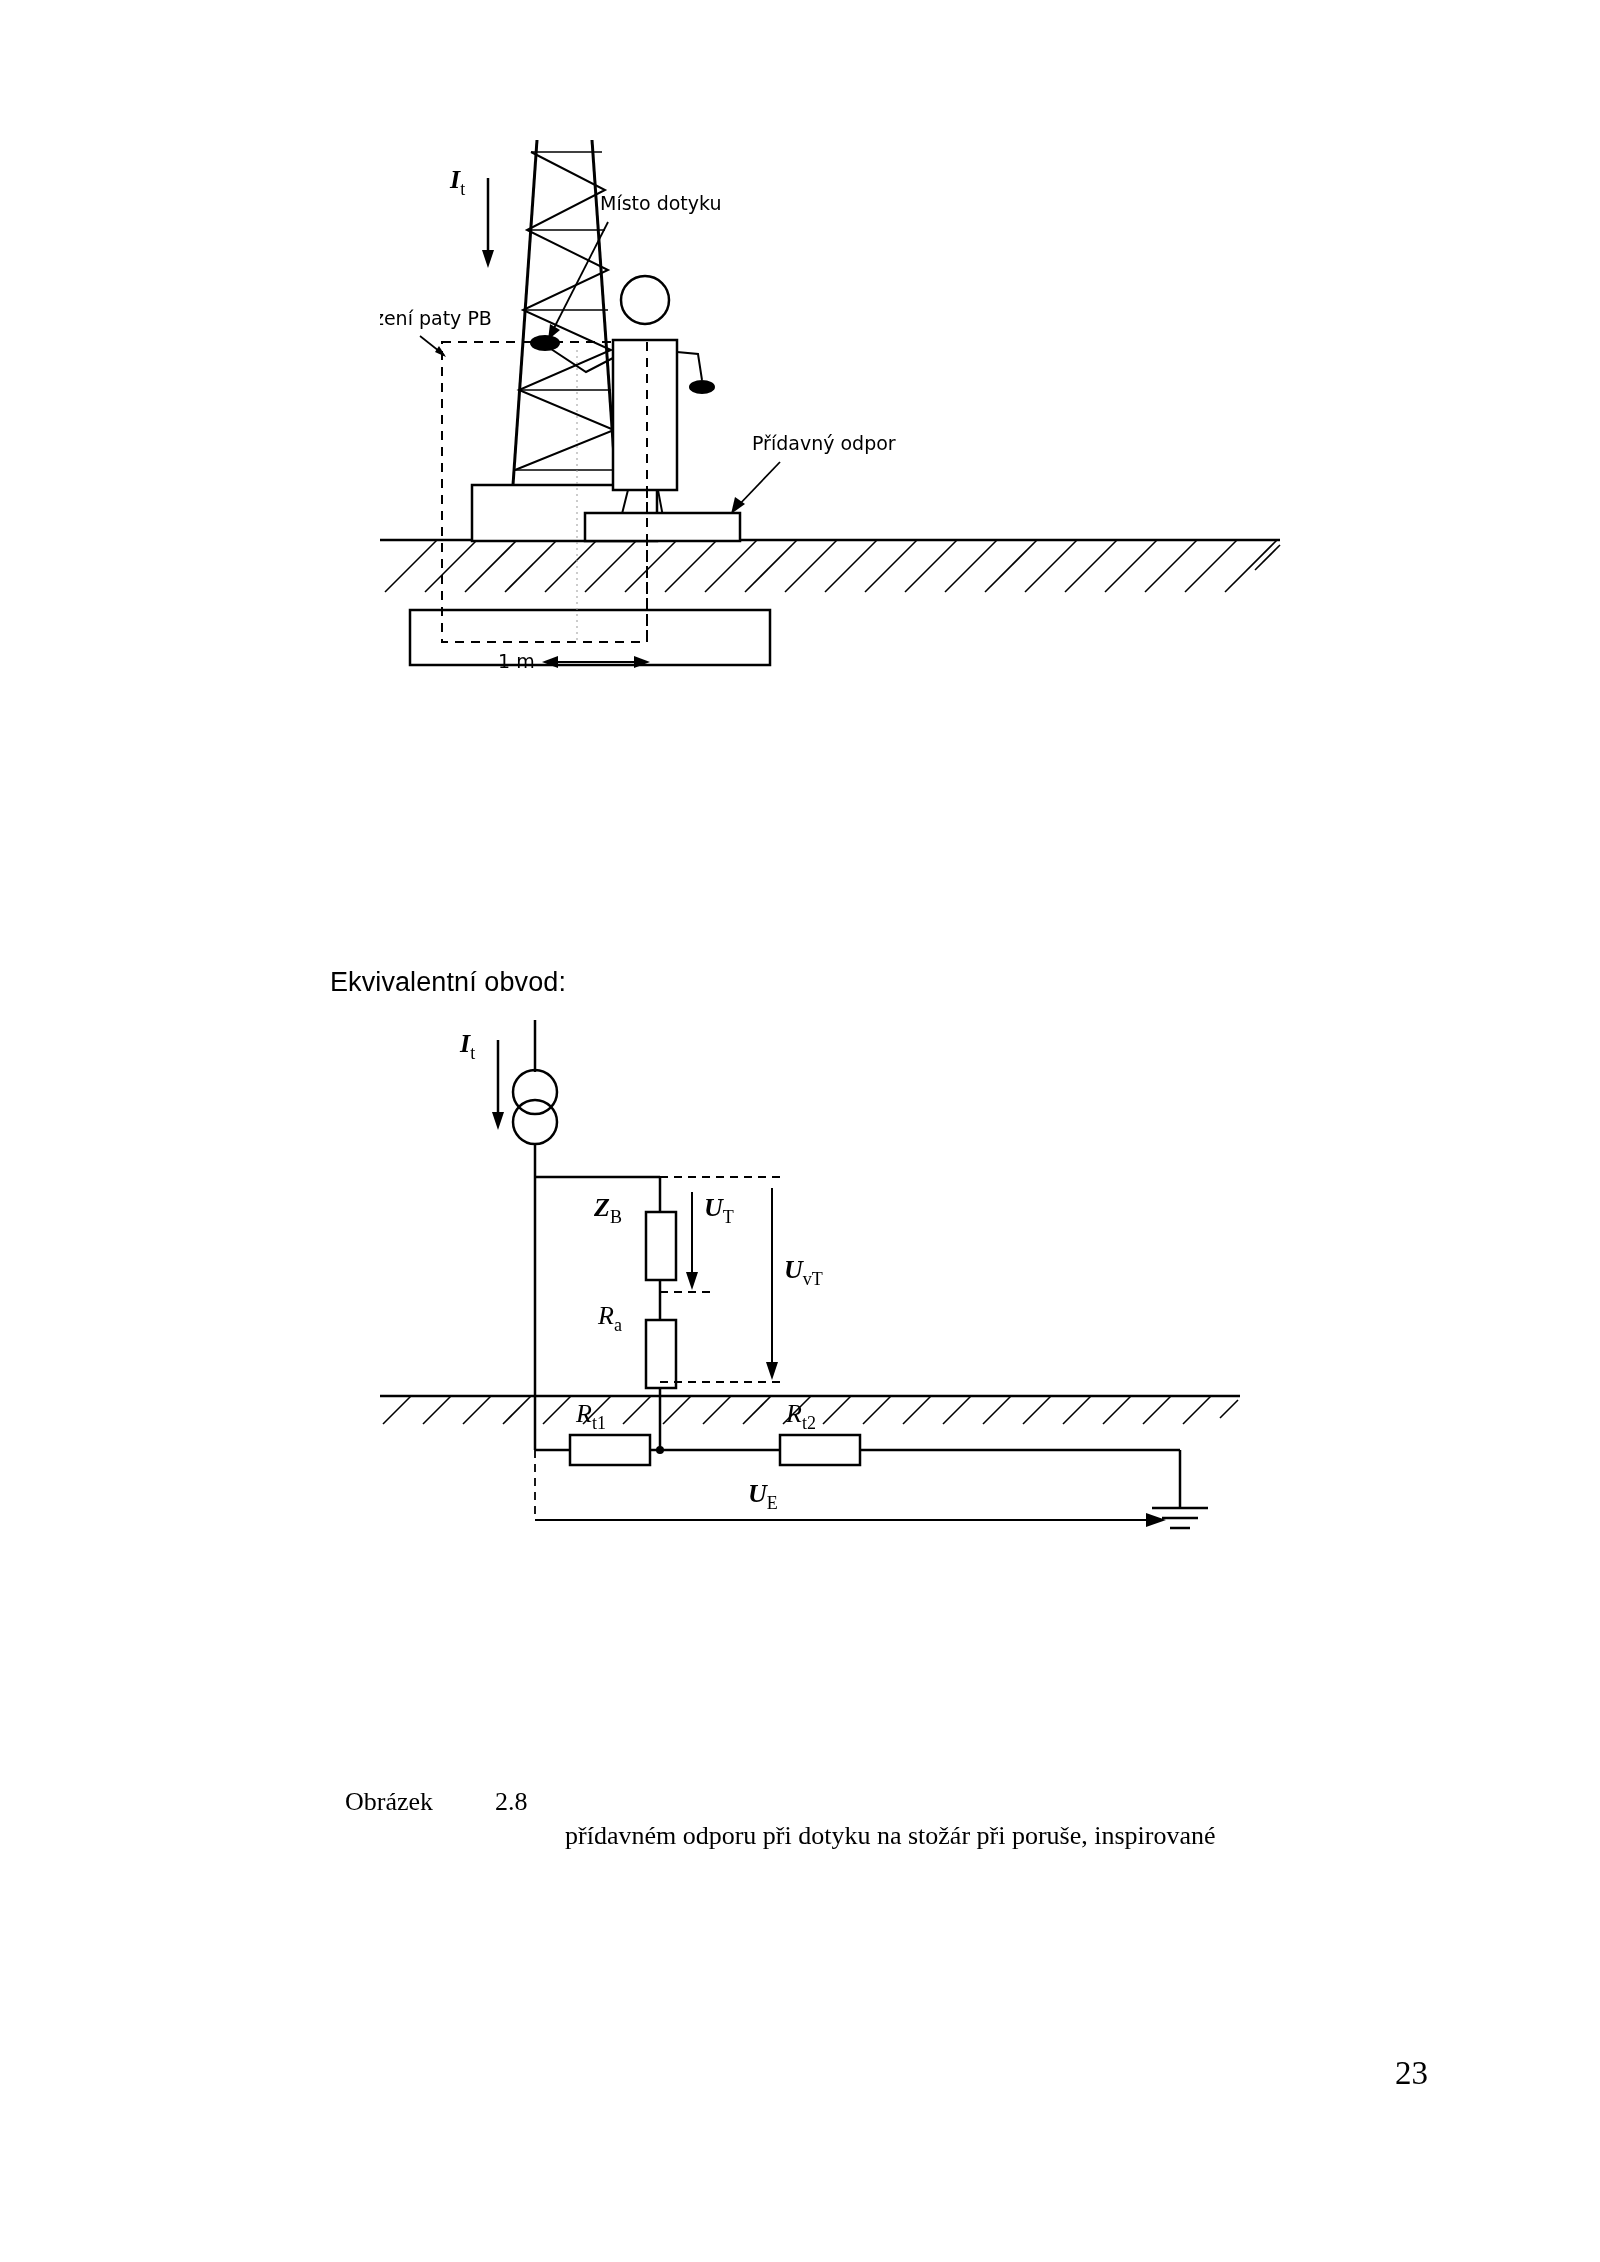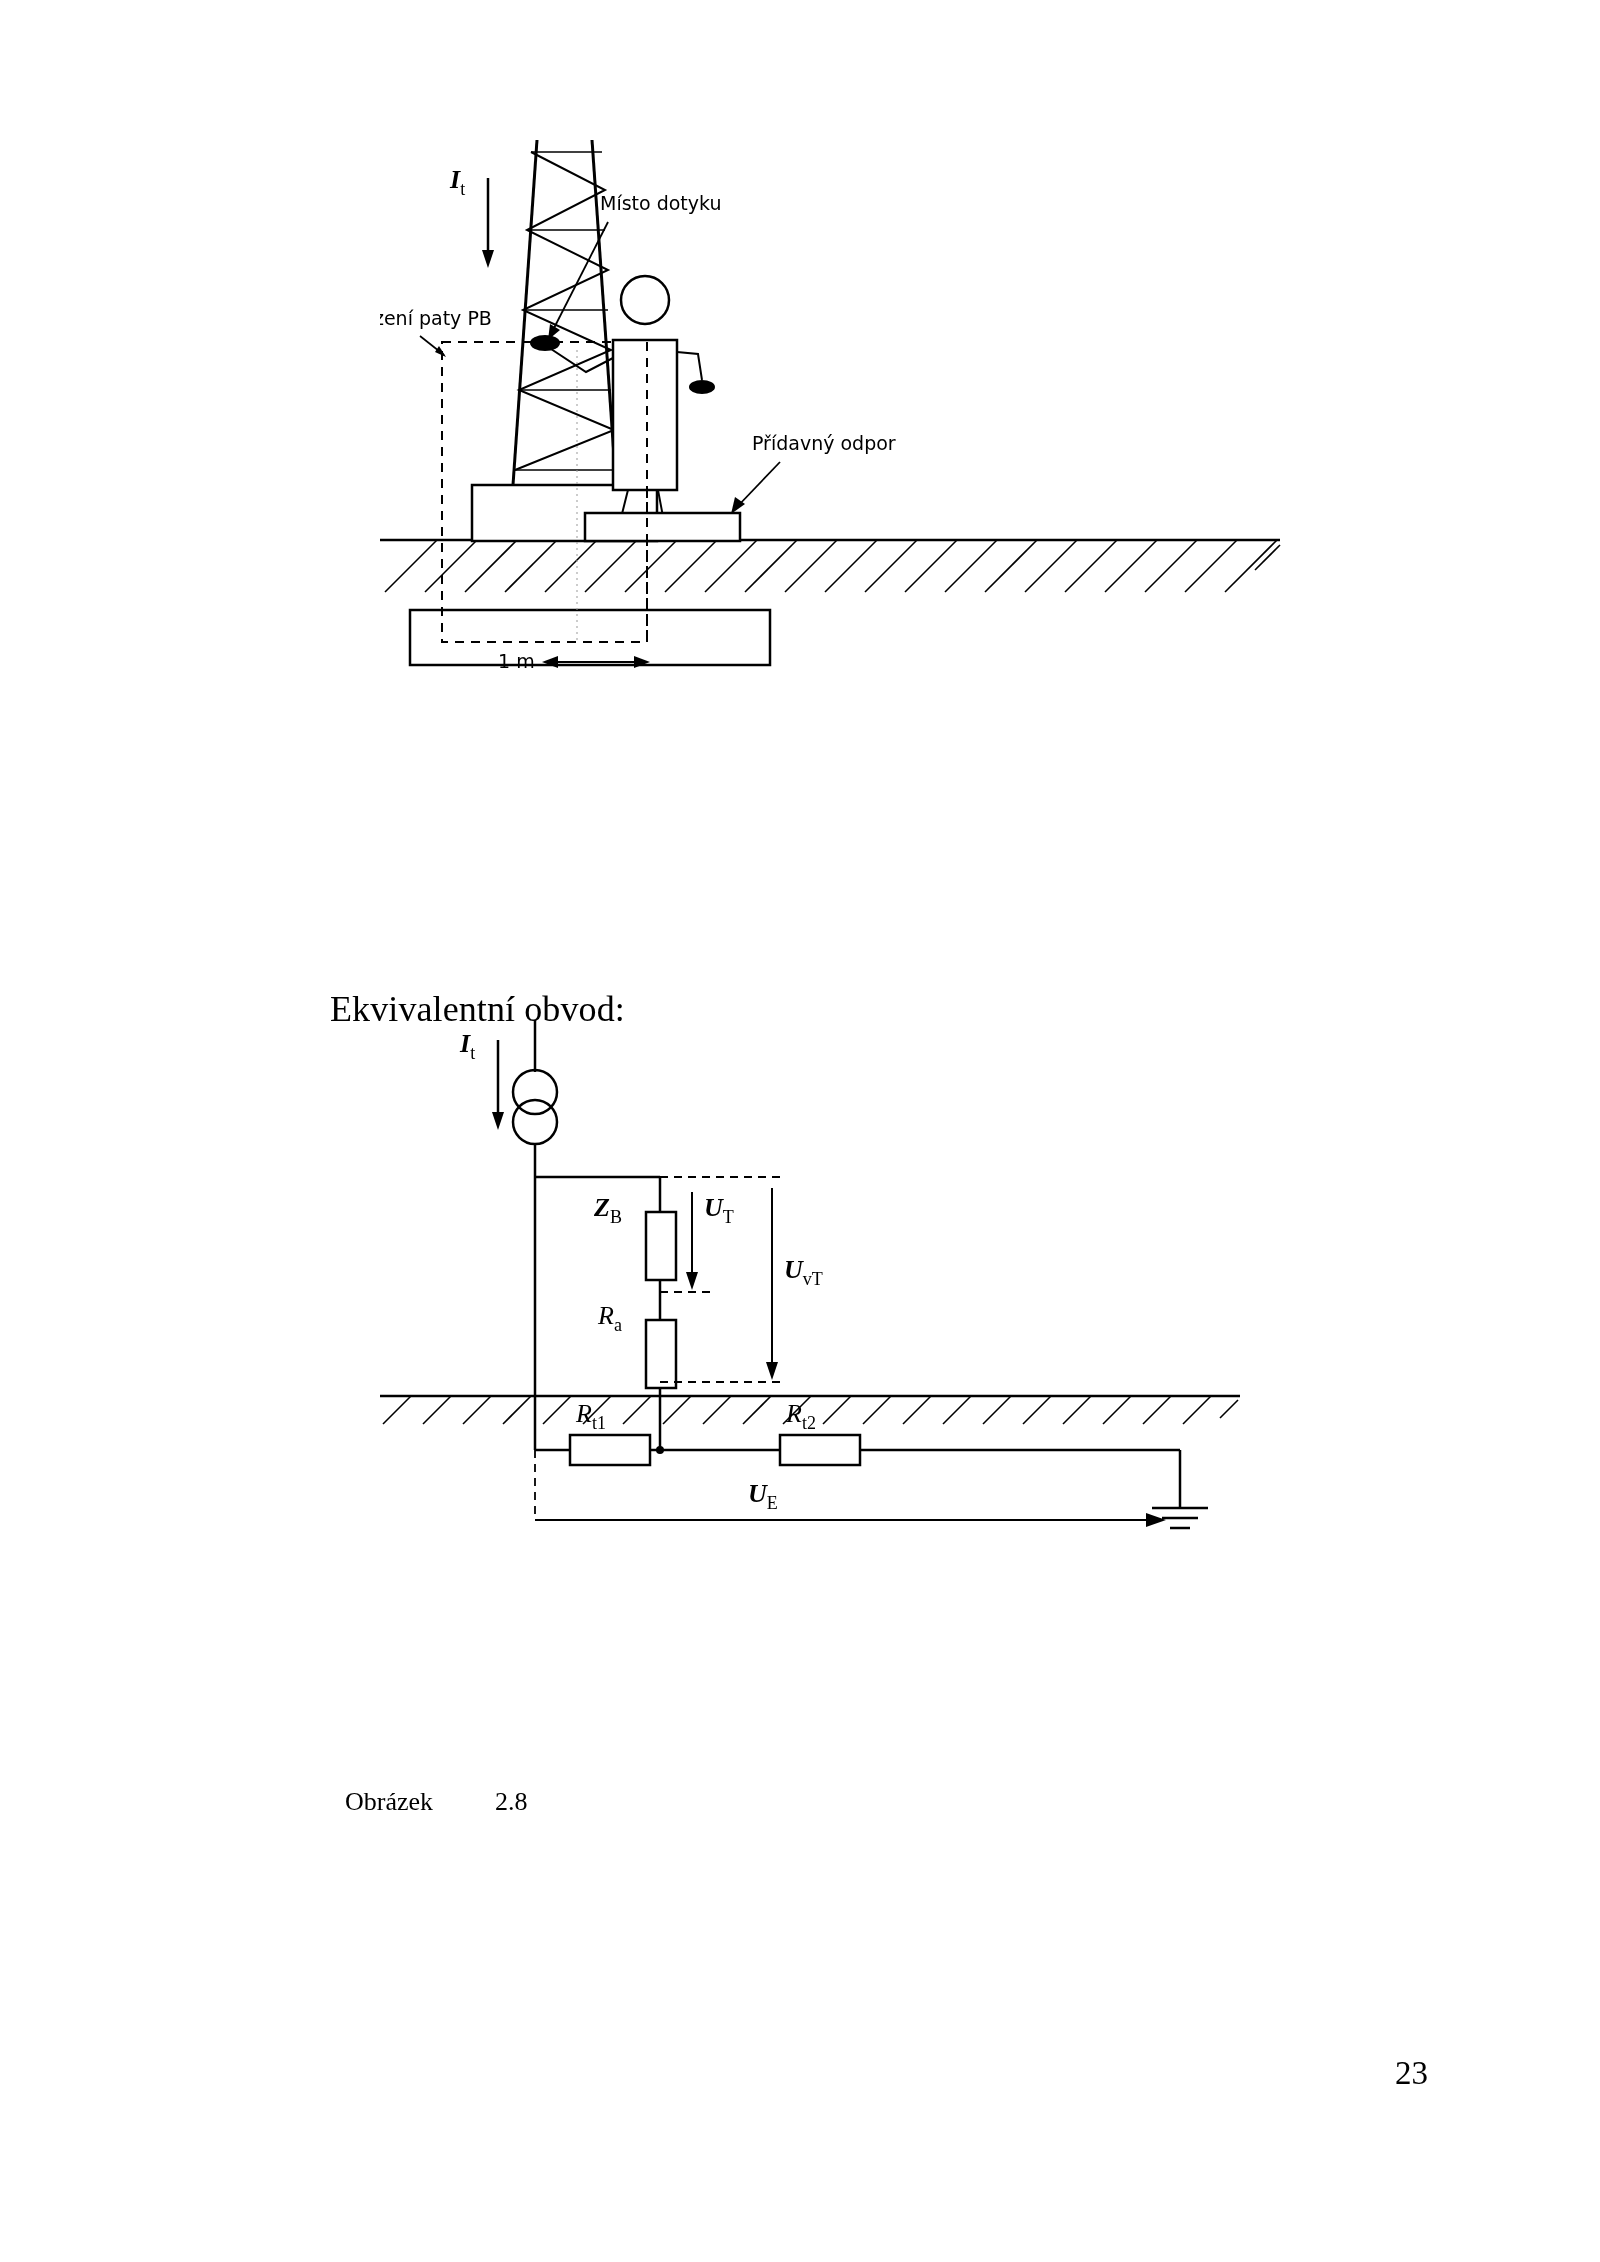--- a/index.html
+++ b/index.html
@@ -31,23 +31,23 @@
   .fig-bottom {
     position: absolute;
     left: 380px;
     top: 1020px;
     width: 940px;
     height: 760px;
   }
   .eq-label {
     position: absolute;
     left: 330px;
-    top: 988px;
-    font-size: 36px;
-    font-family: Liberation Serif, serif;
+    top: 967px;
+    font-size: 27px;
+    font-family: Liberation Sans, sans-serif;
     letter-spacing: 0.1px;
   }
   .caption {
     position: absolute;
     left: 345px;
     top: 1785px;
     width: 1060px;
     font-size: 26px;
     line-height: 1.32;
     font-family: "Liberation Serif", serif;
@@ -283,17 +283,22 @@
 
       <circle cx="280" cy="430" r="4" fill="#000"></circle>
     </svg>
   </div>
 
   <div class="caption">
     <div class="caption-row">
       <span class="caption-word">Obrázek</span>
       <span class="caption-num">2.8</span>
     </div>
+    <div class="caption-row">
+      <span class="caption-word"></span>
+      <span class="caption-num"></span>
+      <span class="caption-text">přídavném odporu při dotyku na stožár při poruše, inspirované</span>
+    </div>
   </div>
 
   <div class="page-number">23</div>
 
 </div>
 
 </body></html>

